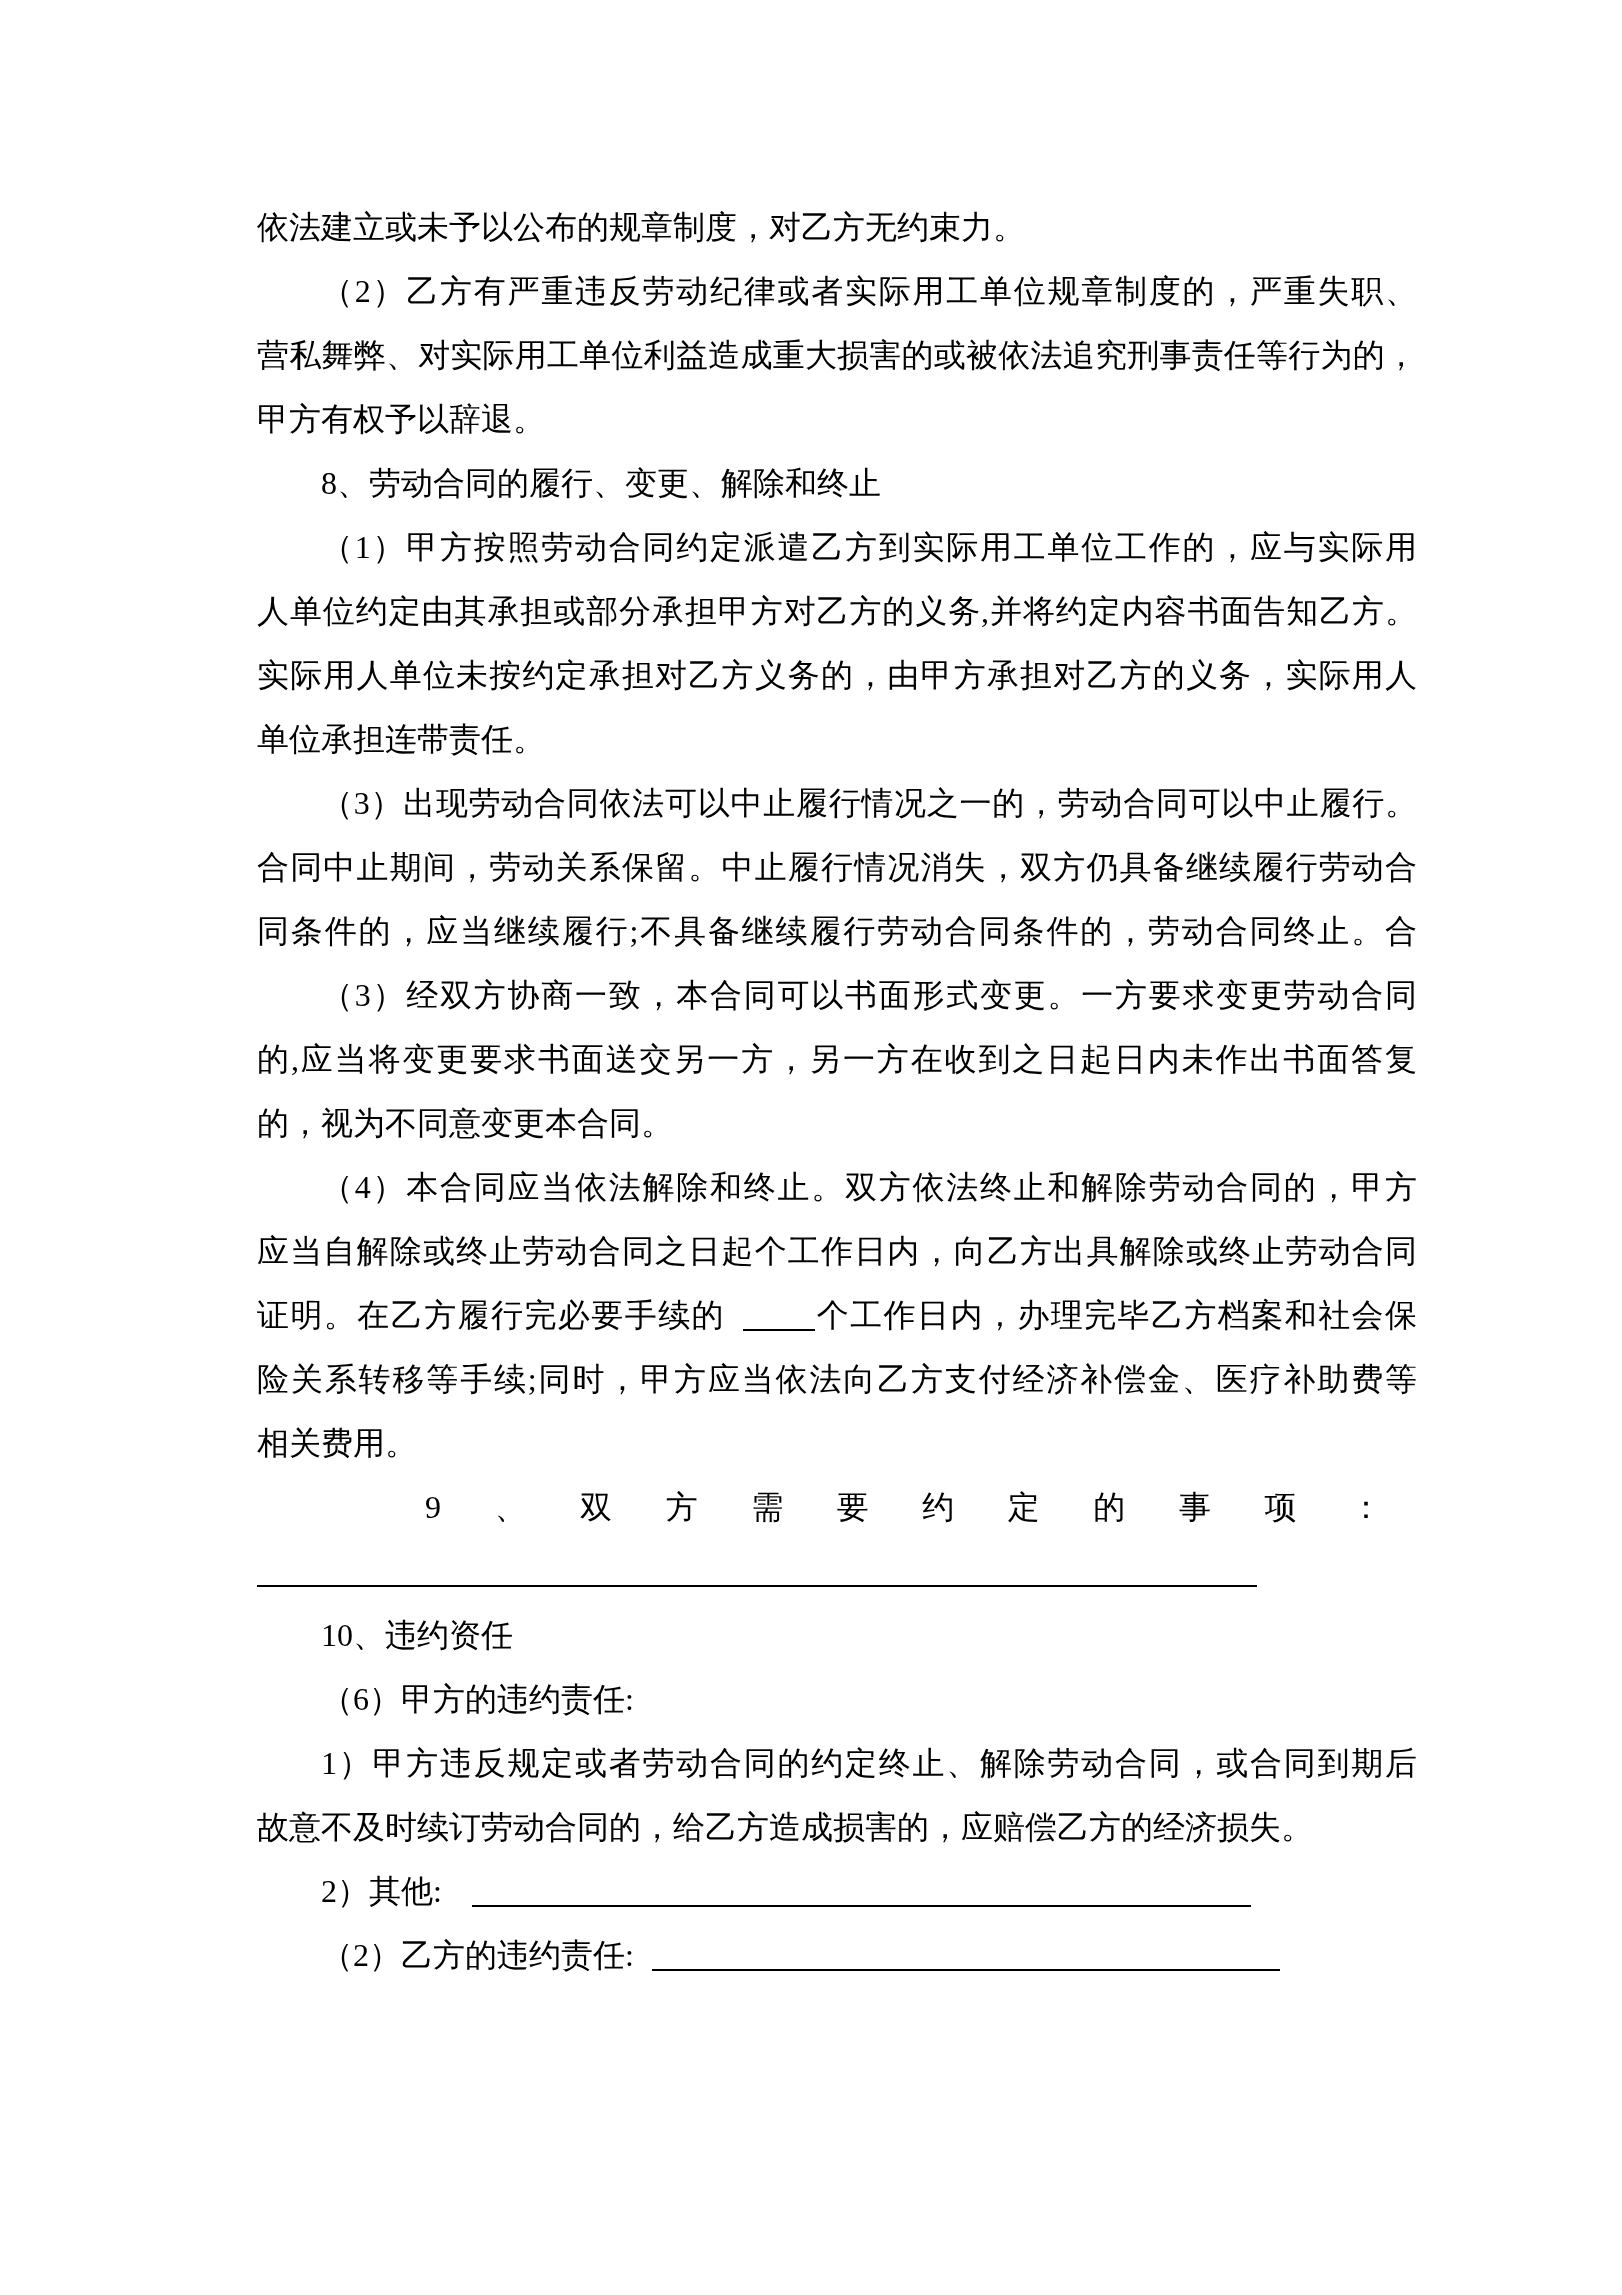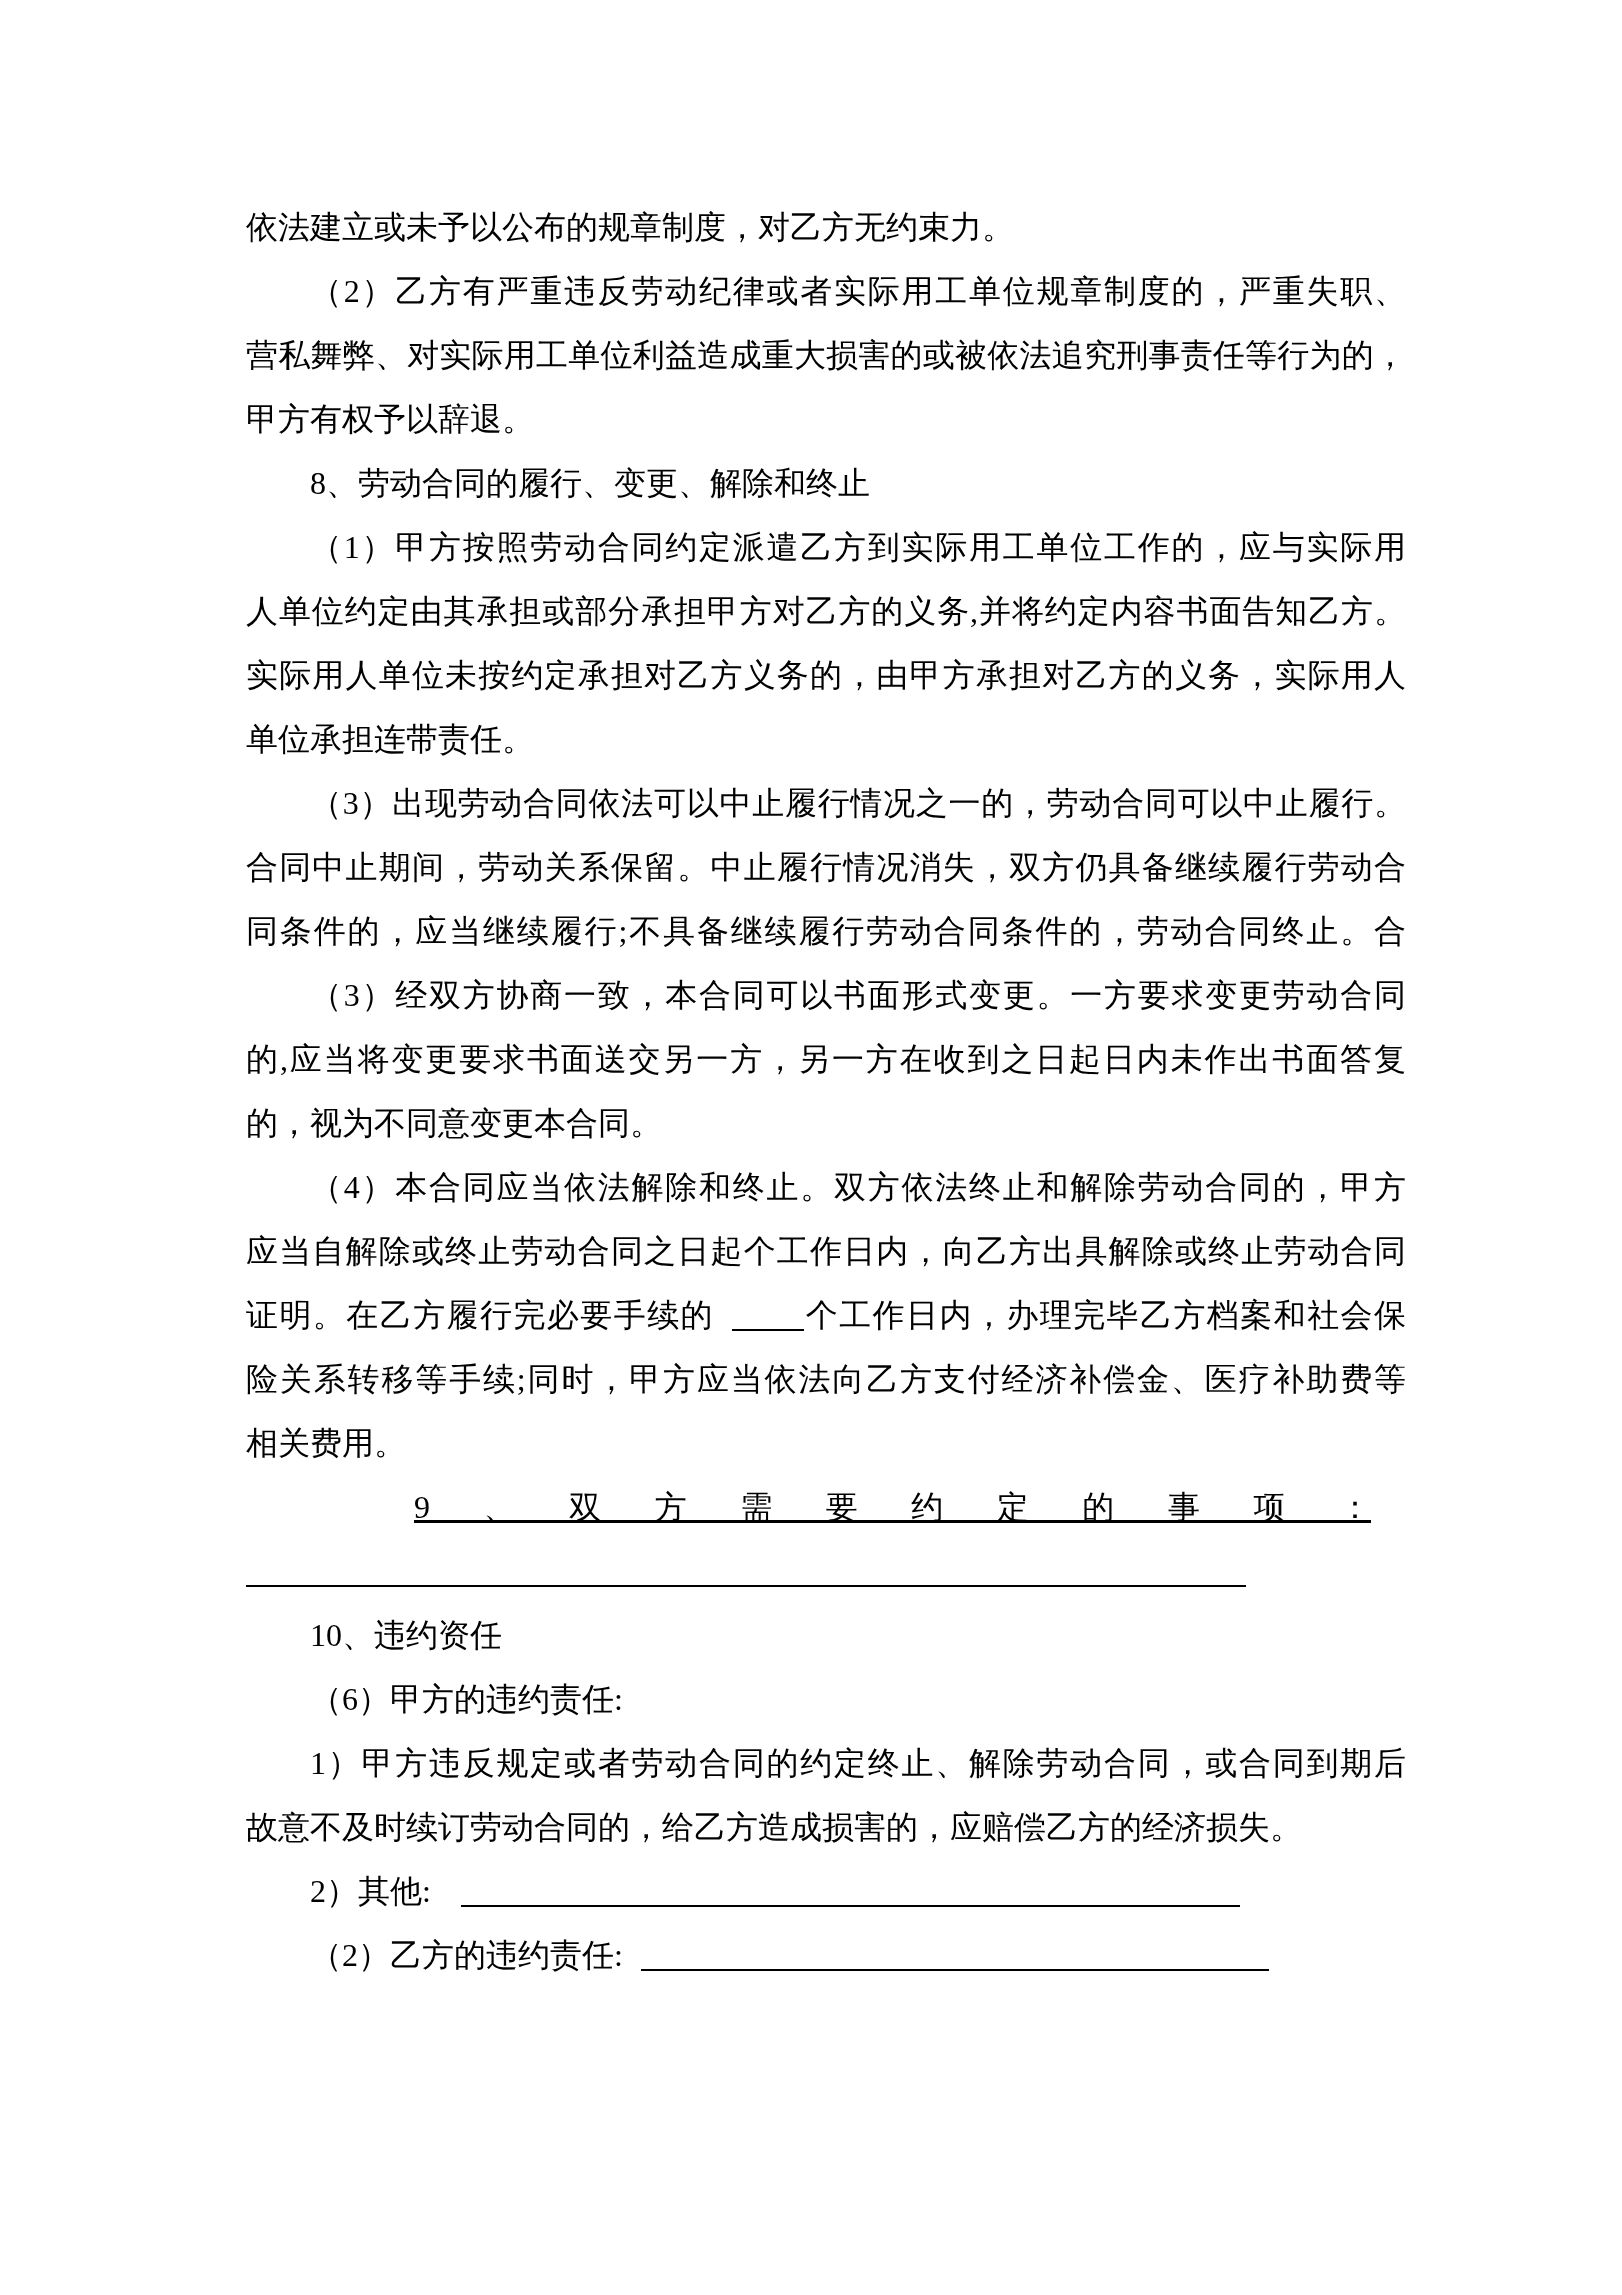--- a/index.html
+++ b/index.html
@@ -4,20 +4,21 @@
 <style>
   html, body { margin: 0; padding: 0; background: #ffffff; }
   .page {
     position: relative;
     width: 1554px;
     height: 2295px;
     background: #ffffff;
     overflow: hidden;
     font-family: "Liberation Serif", "DejaVu Serif", serif;
     color: #000000;
+    margin-left: 11px;
   }
   .content {
     position: absolute;
     left: 246px;
     top: 195px;
     width: 1160px;
     font-size: 32px;
     letter-spacing: 0;
   }
   .line {
@@ -25,21 +26,20 @@
     line-height: 64px;
   }
   .plain { white-space: nowrap; }
   .ind   { text-indent: 64px; }
   .just  { text-align: justify; text-align-last: justify; }
   .spread {
     margin-left: 168px;
     width: 957px;
     text-align: justify;
     text-align-last: justify;
-    text-decoration: underline;
   }
   .blank {
     display: inline-block;
     border-bottom: 2.6px solid #000000;
     vertical-align: -5.2px;
     height: 26px;
   }
   .blank-num       { width: 72px;  margin-left: 18.3px; }
   .blank-rule      { width: 1000px; }
   .blank-other     { width: 779px; margin-left: 30px; }

